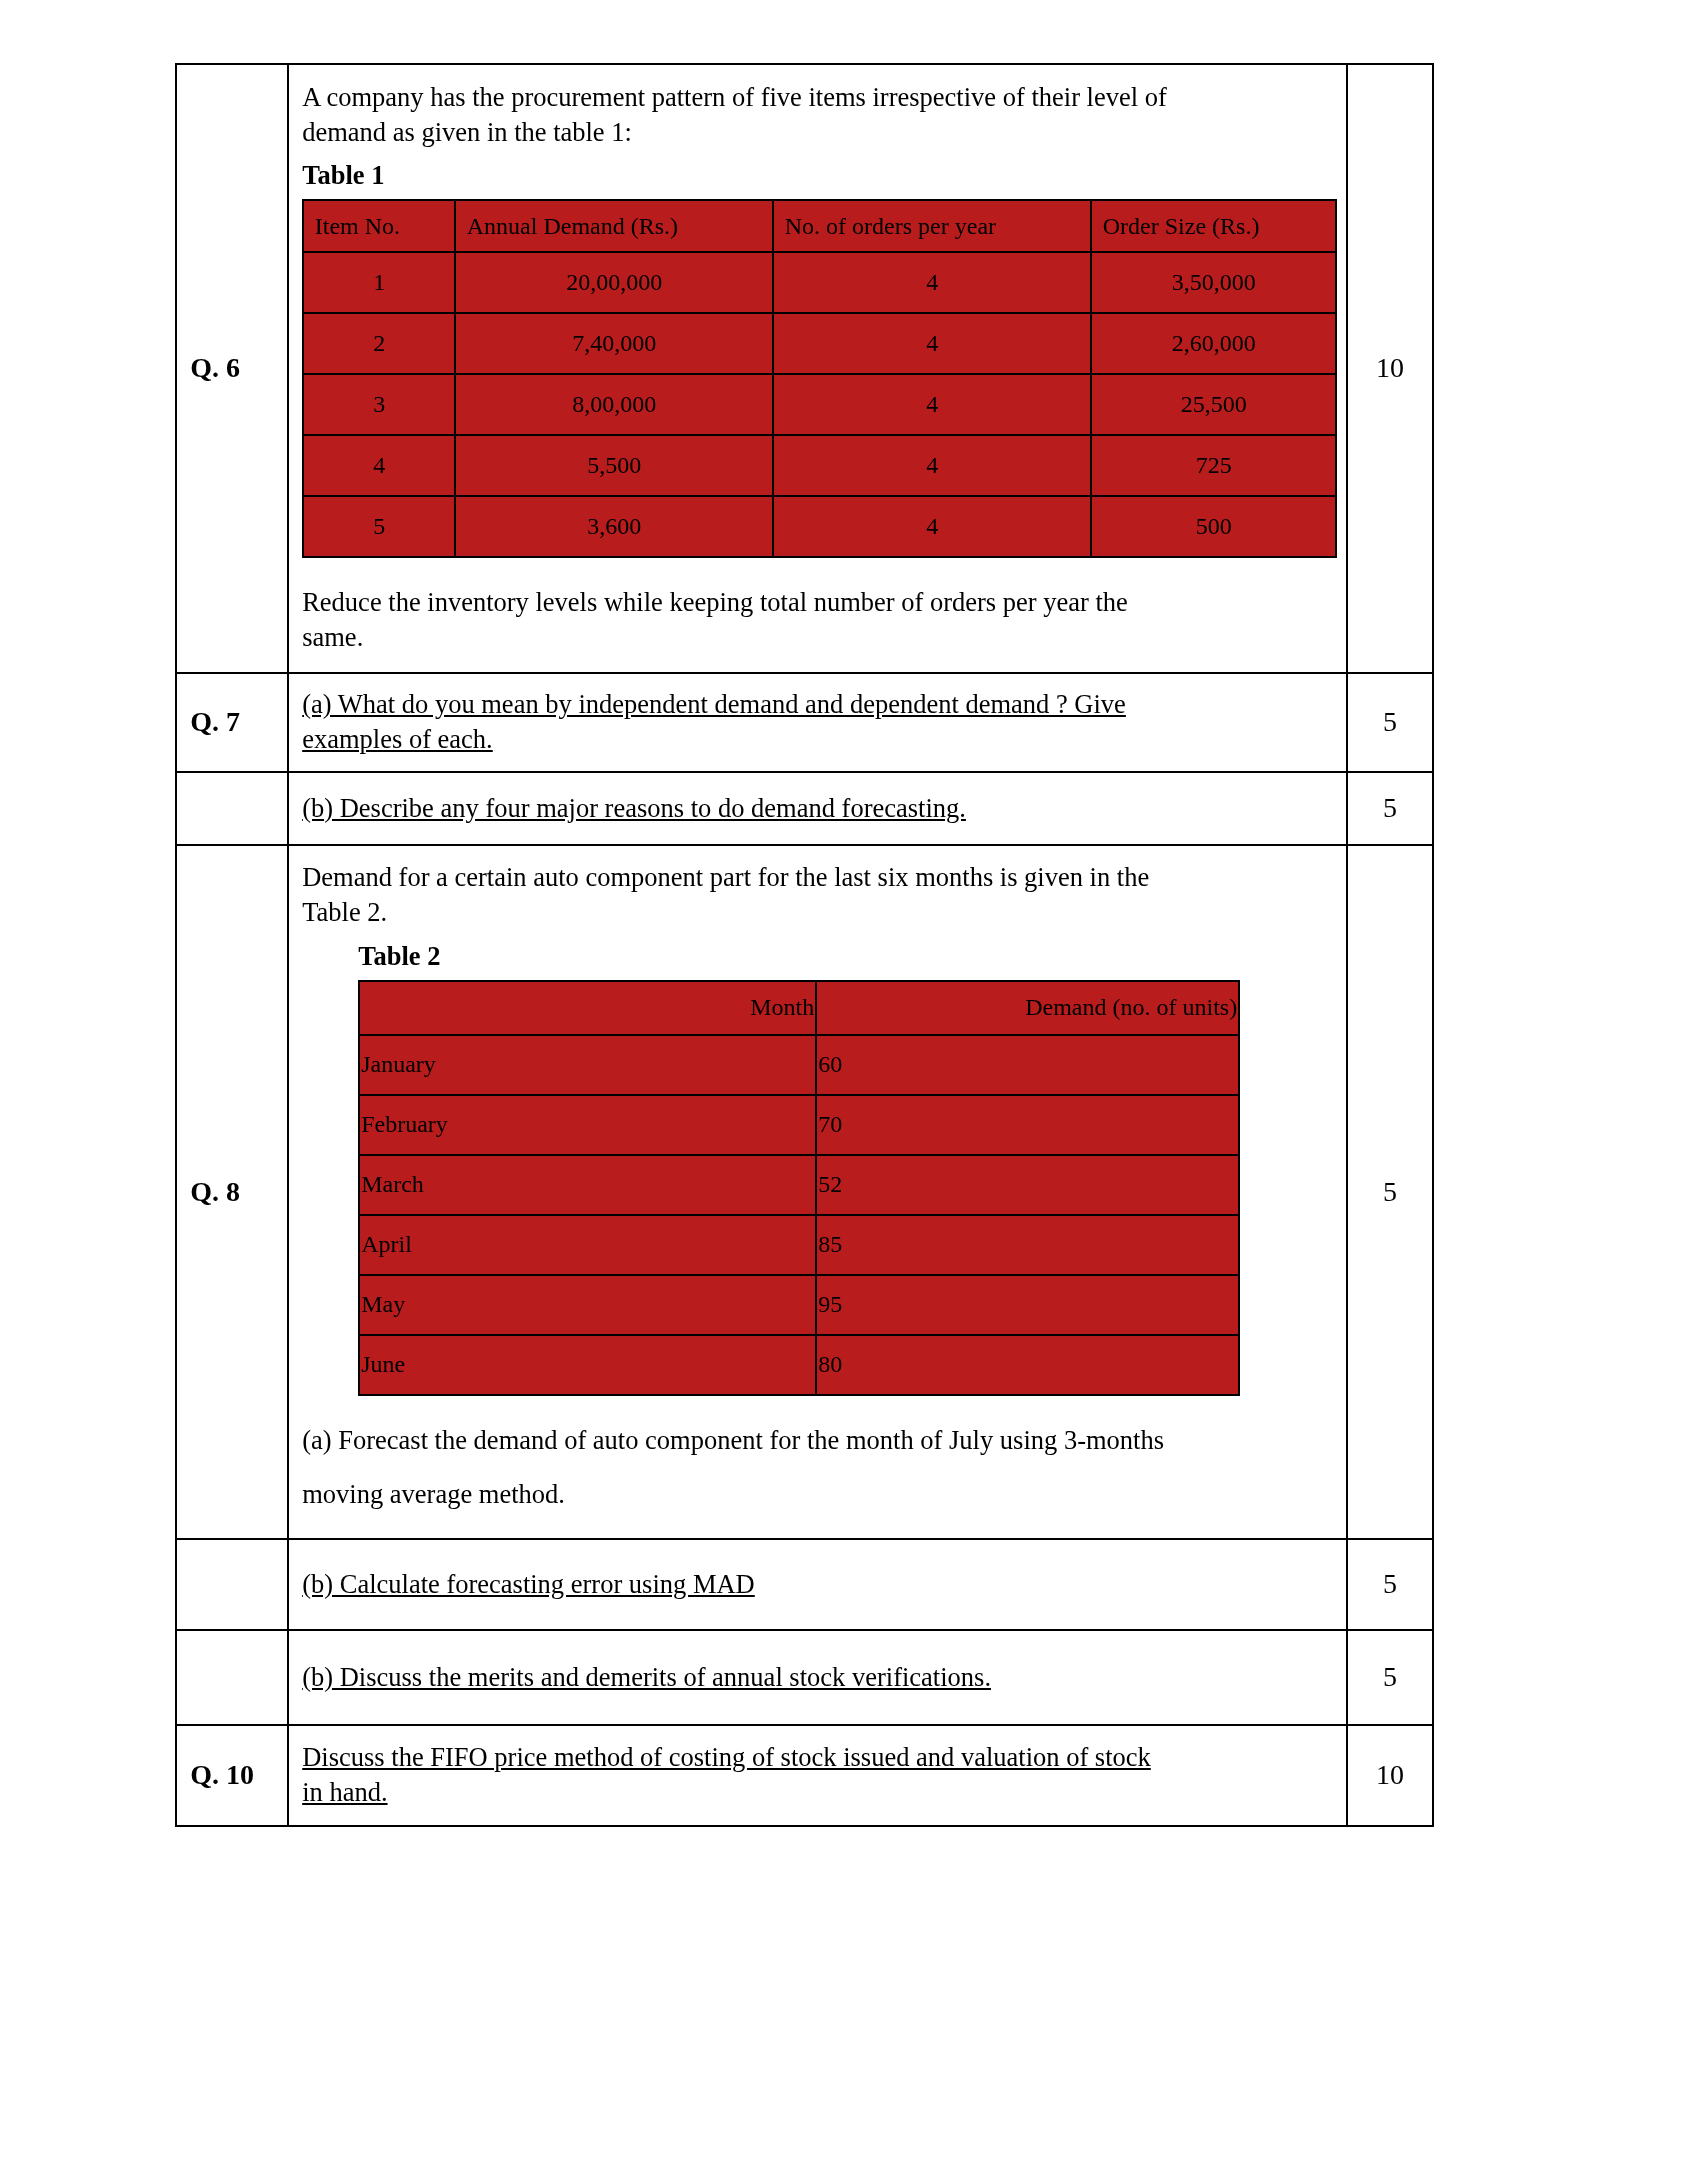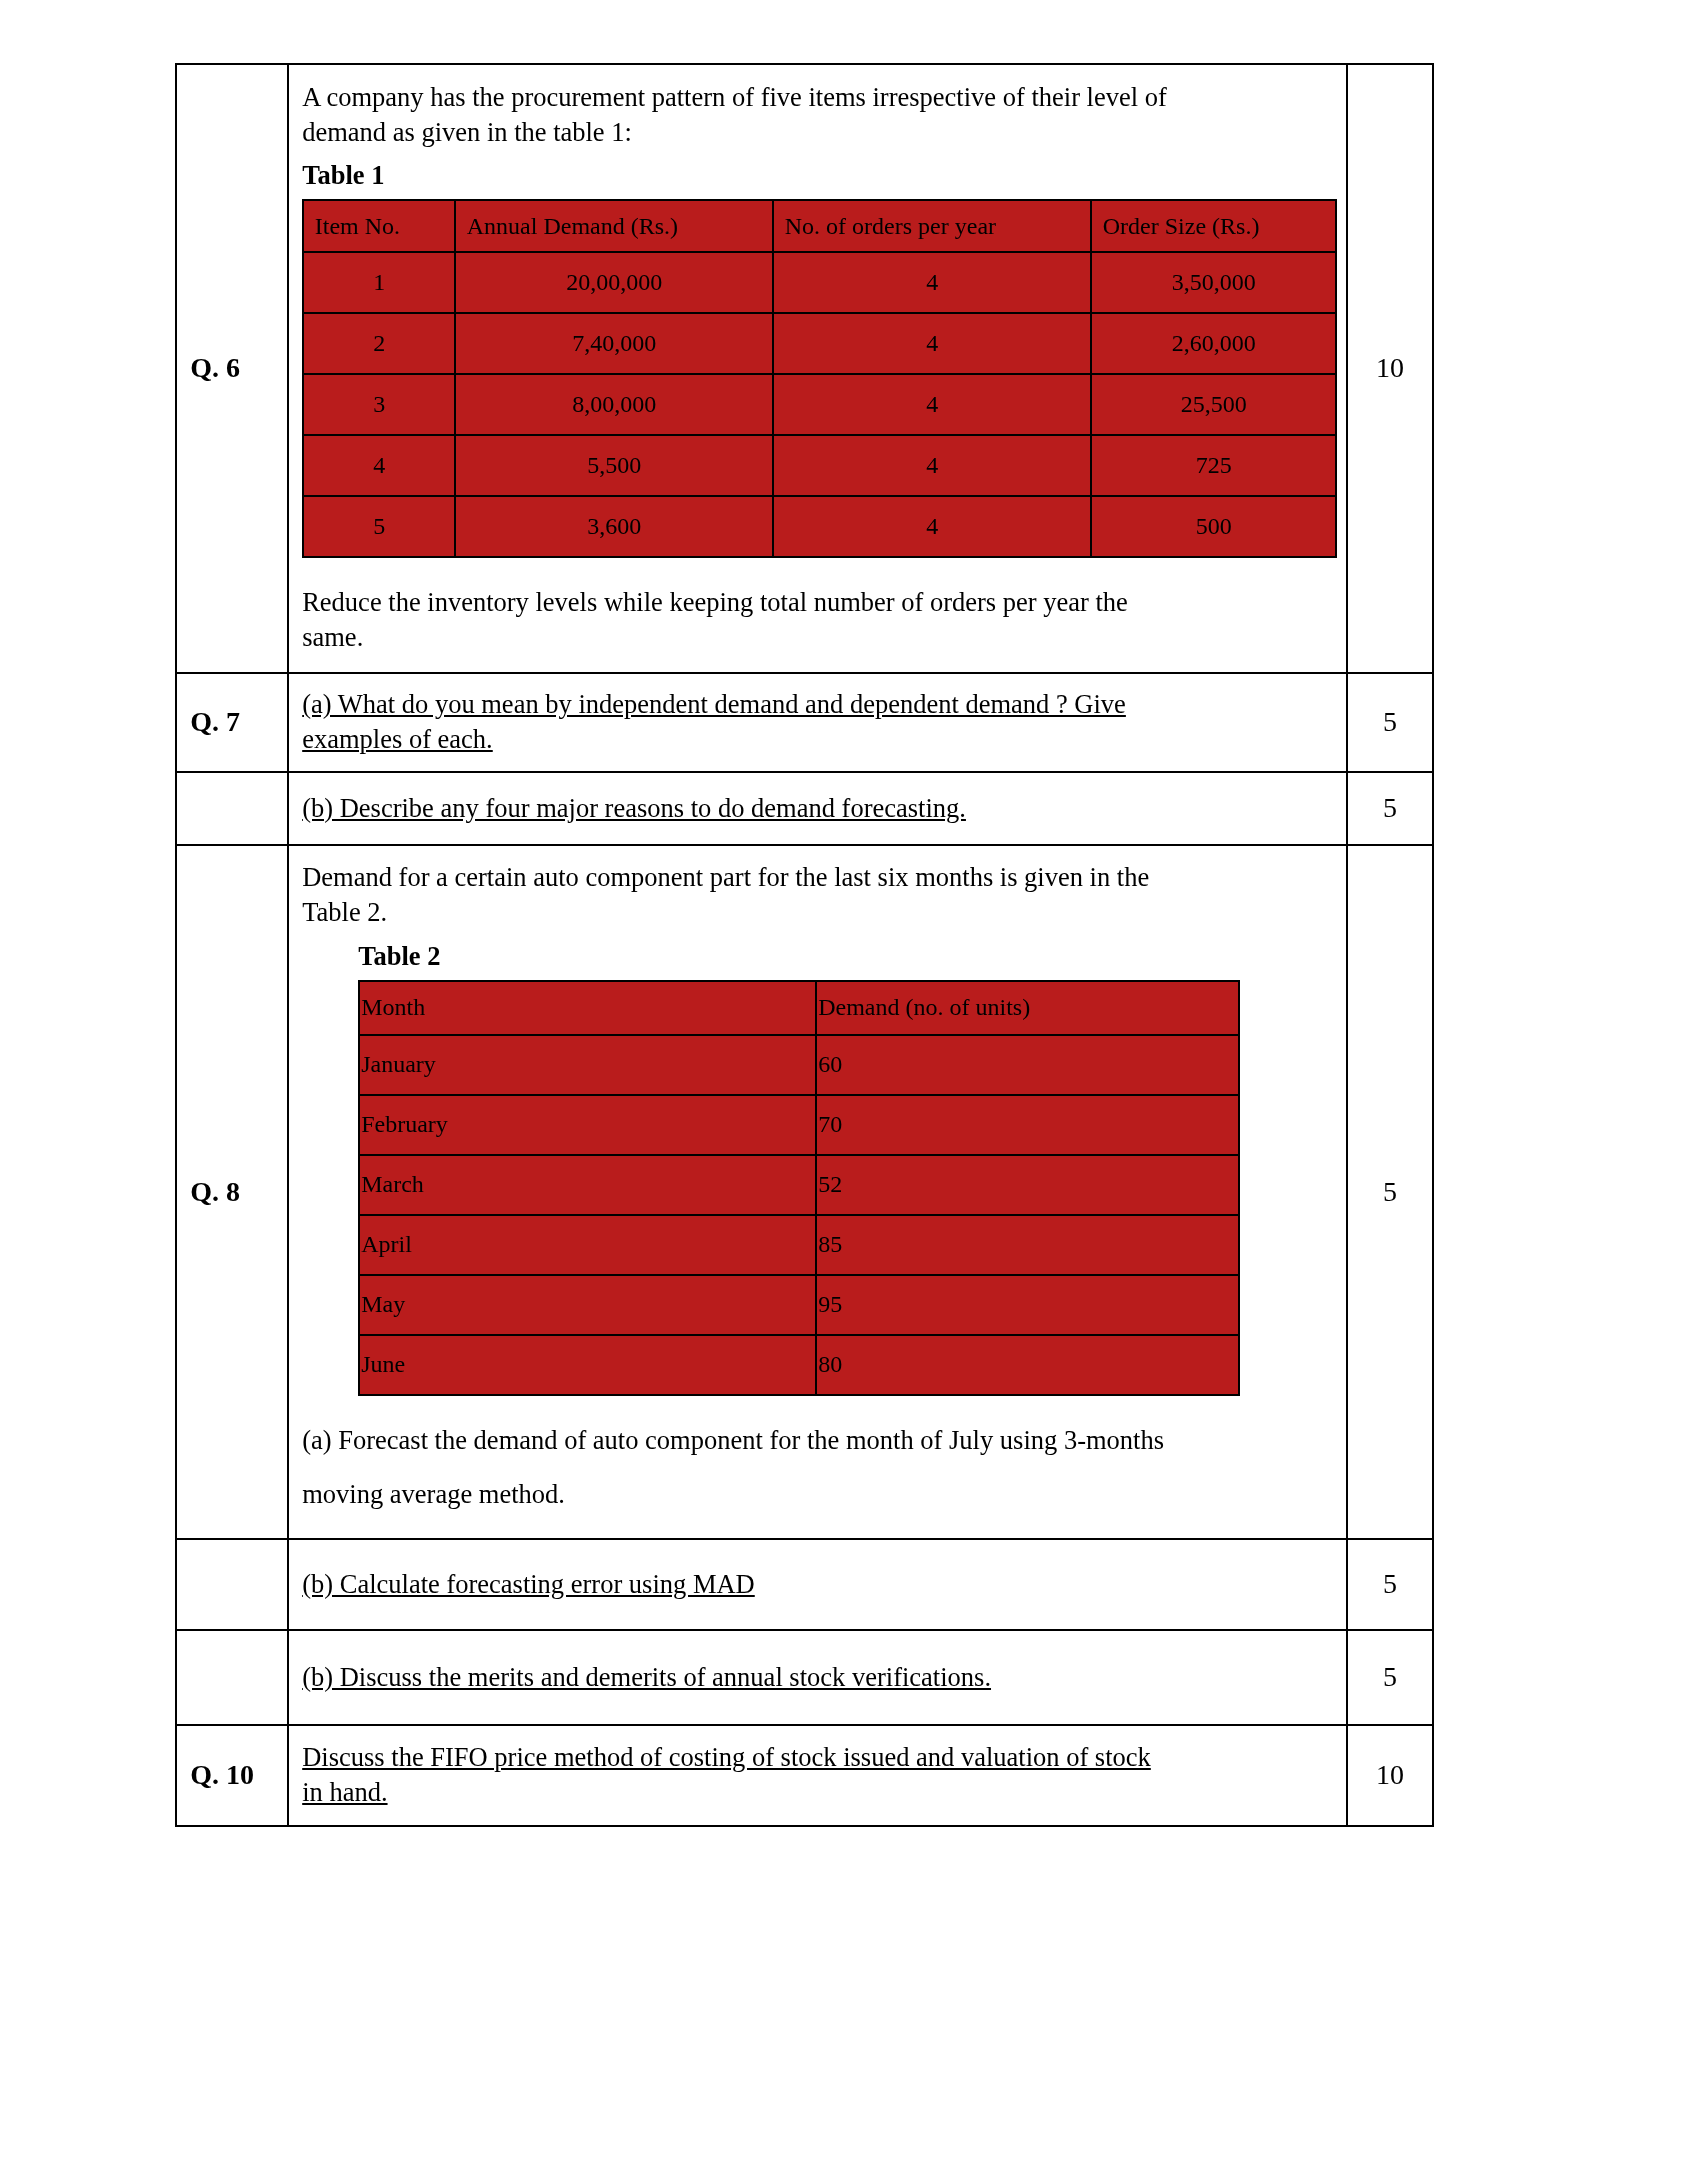--- a/index.html
+++ b/index.html
@@ -43,21 +43,21 @@
   table.inner th, table.inner td {
     border: 2px solid #000000;
     font-size: 24px;
     font-weight: normal;
     background: #b91c1c;
   }
   table.t1 { width: 1032px; }
   table.t1 th { text-align: left; padding-left: 10.6px; height: 48px; }
   table.t1 td { text-align: center; height: 57px; }
   table.t2 { width: 880px; margin-left: 56px; }
-  table.t2 th { text-align: left; height: 50px; }
+  table.t2 th { text-align: right; height: 50px; }
   table.t2 td { height: 56px; }
   .outro { margin-top: 26.5px; }
   .spaced { margin-top: 17px; }
   .spaced .line { line-height: 54px; }
   .r-q7a > td.ccell { height: 97px; }
   .r-q7b > td.ccell { height: 71px; }
   .r-q8b > td.ccell { height: 89px; }
   .r-q9a > td.ccell { height: 93px; }
   .r-q9b > td.ccell { height: 93px; }
   .r-q10 > td.ccell { height: 99px; }

